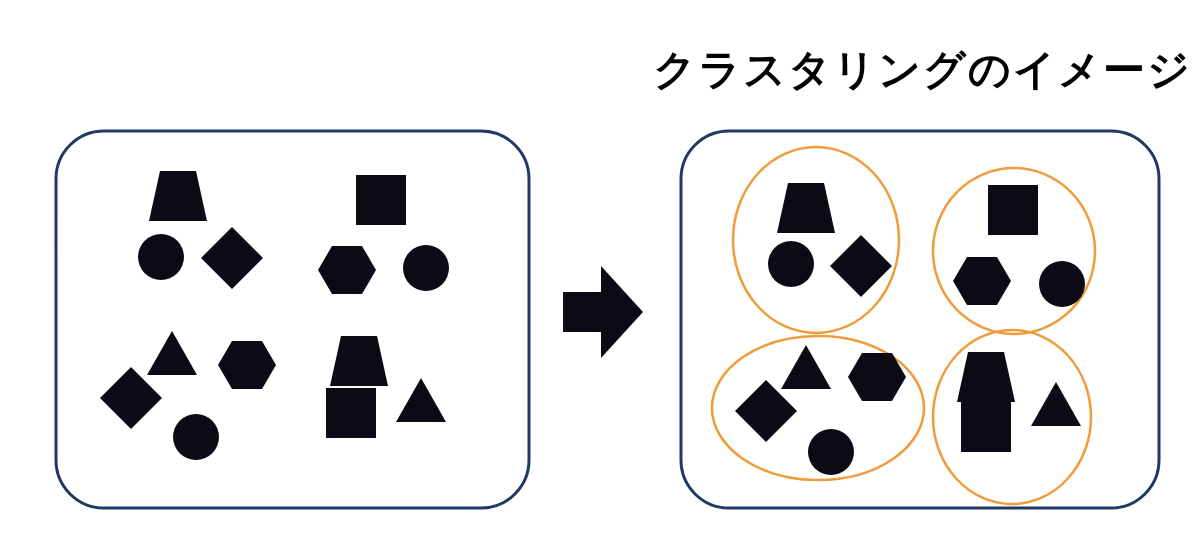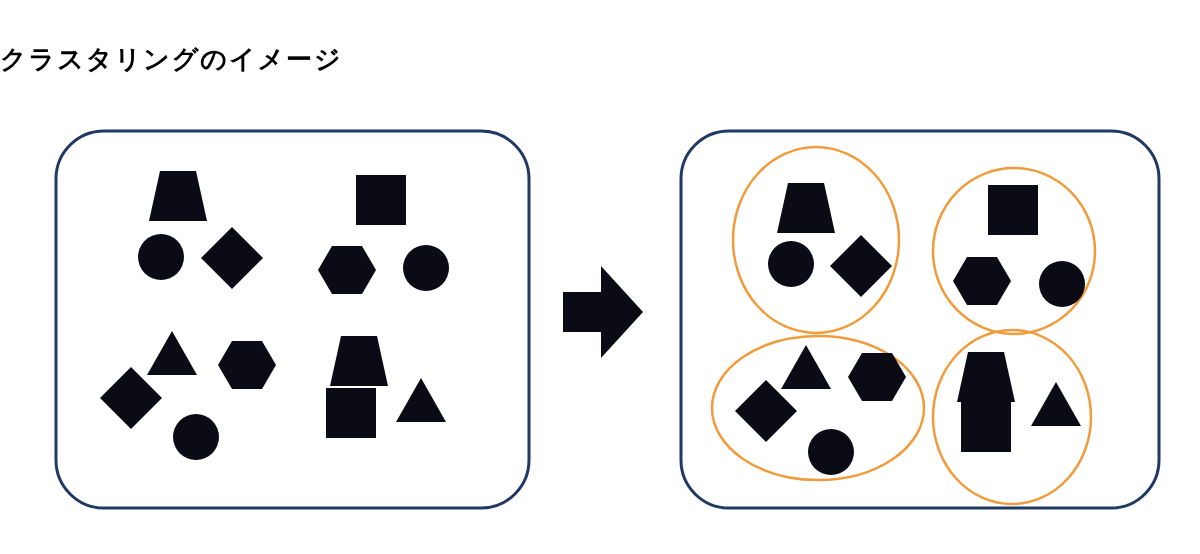--- a/index.html
+++ b/index.html
@@ -16,22 +16,22 @@
     height: 554px;
     font-family: "DejaVu Sans", "Liberation Sans", sans-serif;
     background: #ffffff;
   }
   .title {
     position: absolute;
     top: 42px;
     left: 0;
     width: 1192px;
     margin: 0;
-    text-align: left;
-    font-size: 26px;
+    text-align: right;
+    font-size: 42px;
     font-weight: bold;
     letter-spacing: 2px;
     color: #000000;
   }
   svg.diagram {
     position: absolute;
     top: 0;
     left: 0;
   }
 </style>

